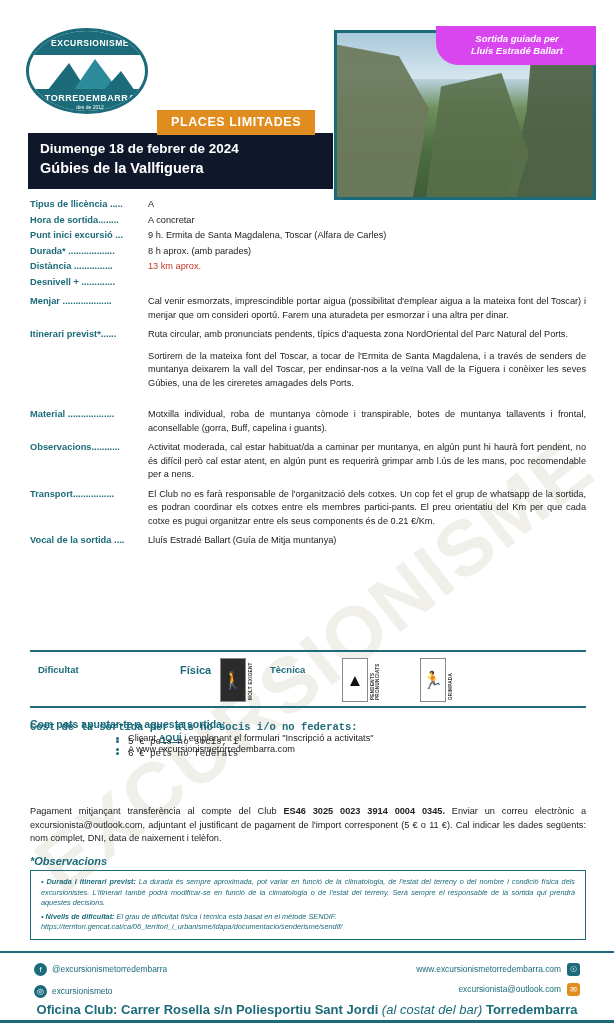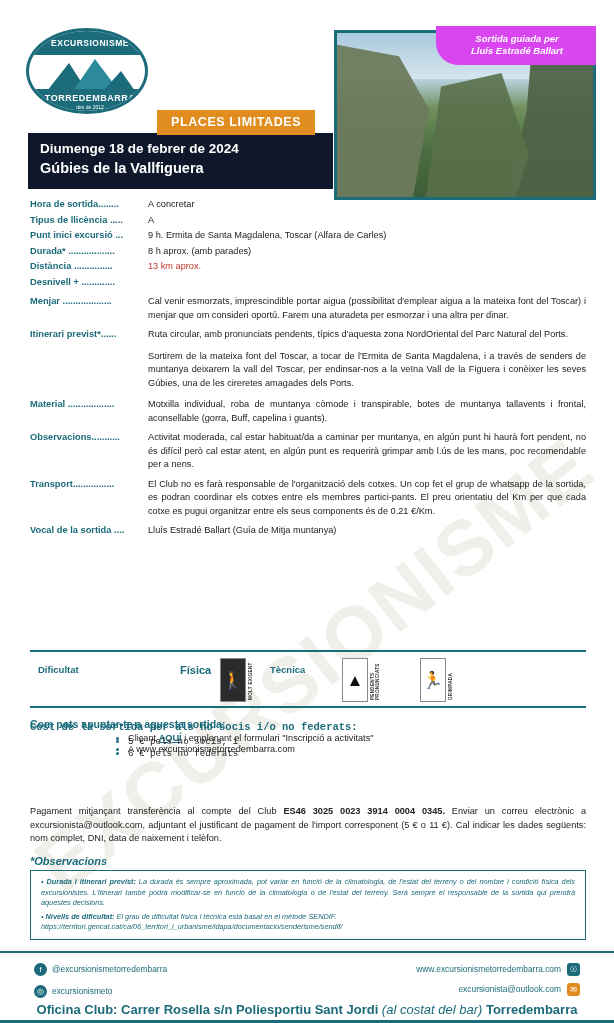--- a/index.html
+++ b/index.html
@@ -123,21 +123,21 @@
     width:118px; flex:0 0 118px;
     color:#1b6b7a; font-weight:bold; font-size:9.3px; line-height:13.5px;
     white-space:nowrap;
   }
   .row .val {
     flex:1; font-size:9.2px; line-height:13.5px; color:#222; text-align:justify;
   }
   .row .val.red { color:#c0392b; }
   .row.gap { margin-bottom:6px; }
   .val p { margin:0 0 8px 0; }
-  .val p:last-child { margin-bottom:2px; }
+  .val p:last-child { margin-bottom:12px; }
 
   
   .diffbox {
     position:absolute; left:30px; top:650px; width:556px; height:58px;
     border-top:2px solid #1b6b7a; border-bottom:2px solid #1b6b7a;
     z-index:3;
   }
   .diff-title { position:absolute; left:8px; top:12px; color:#1b6b7a; font-weight:bold; font-size:9.5px; }
   .diff-fisica { position:absolute; left:142px; top:12px; color:#1b6b7a; font-weight:bold; font-size:11px;padding-left:8px; }
   .diff-tecnica { position:absolute; left:240px; top:12px; color:#1b6b7a; font-weight:bold; font-size:9.5px; }
@@ -229,26 +229,26 @@
 
   <div class="places">PLACES LIMITADES</div>
 
   <div class="titleband">
     <div class="l1">Diumenge 18 de febrer de 2024</div>
     <div class="l2">Gúbies de la Vallfiguera</div>
   </div>
 
   <div class="details">
     <div class="row">
+      <div class="lbl">Tipus de llicència .....</div>
+      <div class="val">A</div>
+    </div>
+    <div class="row">
       <div class="lbl">Hora de sortida........</div>
       <div class="val">A concretar</div>
-    </div>
-    <div class="row">
-      <div class="lbl">Tipus de llicència .....</div>
-      <div class="val">A</div>
     </div>
     <div class="row">
       <div class="lbl">Punt inici excursió ...</div>
       <div class="val">9 h.  Ermita de Santa Magdalena, Toscar (Alfara de Carles)</div>
     </div>
     <div class="row">
       <div class="lbl">Durada* ..................</div>
       <div class="val">8 h aprox. (amb parades)</div>
     </div>
     <div class="row">

